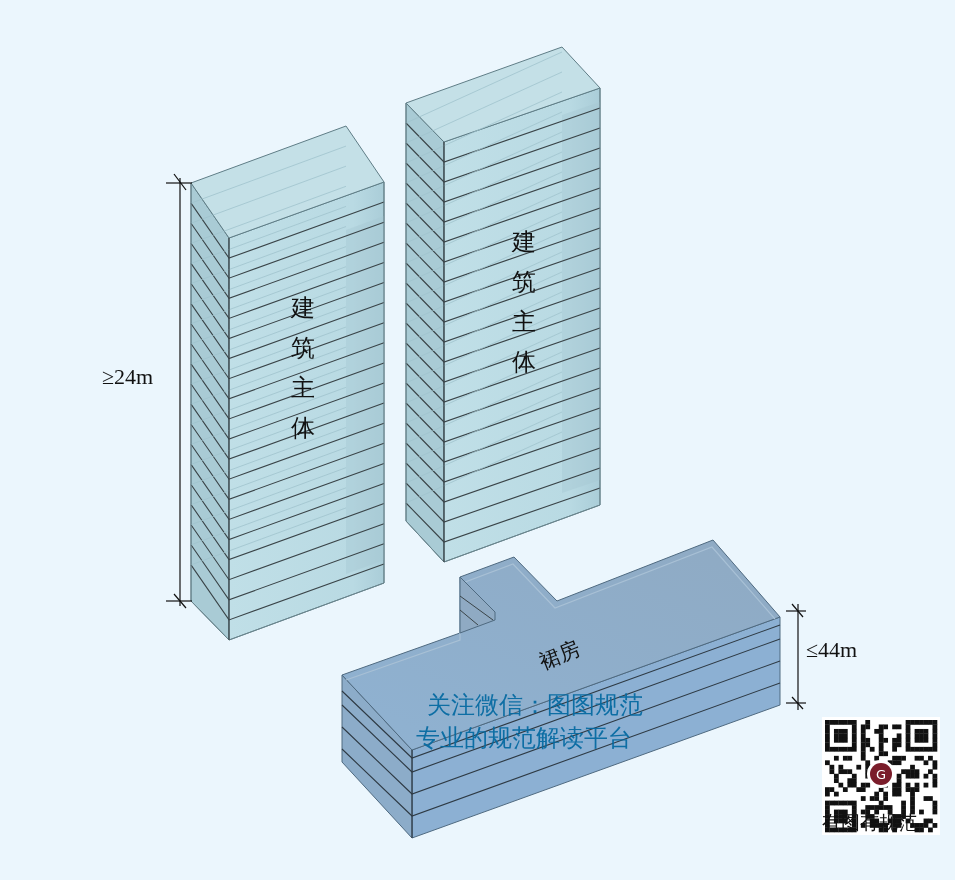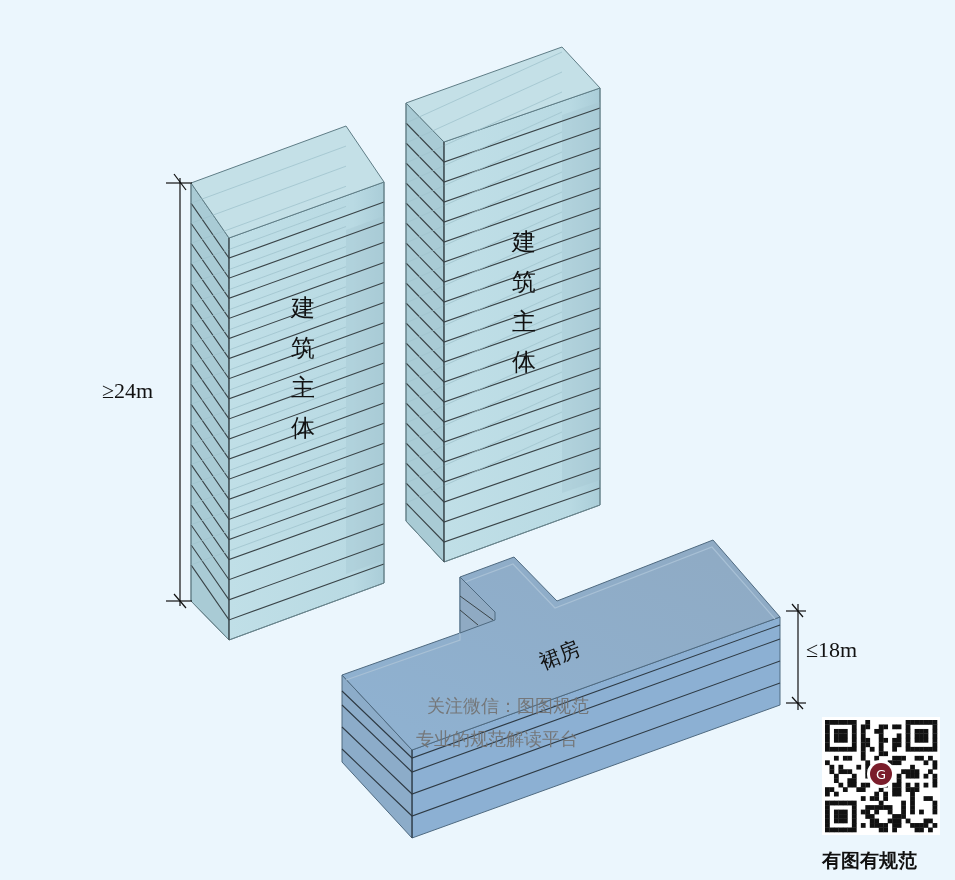--- a/index.html
+++ b/index.html
@@ -20,27 +20,27 @@
     color: #111; text-align: center;
     font-family: "DejaVu Serif", "Liberation Serif", serif;
   }
   .vert-label span { display: block; }
   .podium-label {
     position: absolute; font-size: 21px; color: #111;
     transform: rotate(-22deg); transform-origin: left top; white-space: nowrap;
     font-family: "DejaVu Serif", "Liberation Serif", serif;
   }
   .watermark {
-    position: absolute; color: #737373; font-size: 18px; line-height: 33px;
+    position: absolute; color: #0369a1; font-size: 24px; line-height: 33px;
     font-family: "DejaVu Sans", "Liberation Sans", sans-serif; white-space: nowrap;
     opacity: 0.92;
   }
   .qr-caption {
-    position: absolute; left: 822px; top: 848px; width: 122px; font-size: 19px; color: #111;
-    font-family: "DejaVu Sans", "Liberation Sans", sans-serif; text-align: left; white-space: nowrap; font-weight: bold;
+    position: absolute; left: 822px; top: 810px; width: 122px; font-size: 19px; color: #111;
+    font-family: "DejaVu Sans", "Liberation Sans", sans-serif; text-align: left; white-space: nowrap;
   }
 </style>
 </head>
 <body>
 
 <svg id="scene" width="955" height="880" viewBox="0 0 955 880" xmlns="http://www.w3.org/2000/svg">
   <defs>
     <linearGradient id="towerFront" x1="0" y1="0" x2="1" y2="0">
       <stop offset="0" stop-color="#c0dfe7"></stop>
       <stop offset="0.8" stop-color="#b9dae3"></stop>
@@ -475,22 +475,22 @@
       <rect x="932.52" y="800.64" width="4.78" height="4.78" fill="#111"></rect>
       <rect x="932.52" y="805.12" width="4.78" height="4.78" fill="#111"></rect>
       <rect x="932.52" y="809.6" width="4.78" height="4.78" fill="#111"></rect>
       <rect x="932.52" y="823.04" width="4.78" height="4.78" fill="#111"></rect>
       <circle cx="881" cy="774" r="14" fill="#ffffff"></circle>
       <circle cx="881" cy="774" r="11" fill="#7a1c2a"></circle>
       <text x="881" y="779" text-anchor="middle" fill="#ffffff" font-size="13" font-family="DejaVu Sans, sans-serif">G</text>
     </g>
 </svg>
 
-<div class="dim-label" style="left:102px; top:378px;">≥24m</div>
-<div class="dim-label" style="left:806px; top:637px;">≤18m</div>
+<div class="dim-label" style="left:102px; top:364px;">≥24m</div>
+<div class="dim-label" style="left:806px; top:637px;">≤44m</div>
 
 <div class="vert-label" style="left:288px; top:288px;">
   <span>建</span>
   <span>筑</span>
   <span>主</span>
   <span>体</span>
 </div>
 <div class="vert-label" style="left:509px; top:222px;">
   <span>建</span>
   <span>筑</span>

